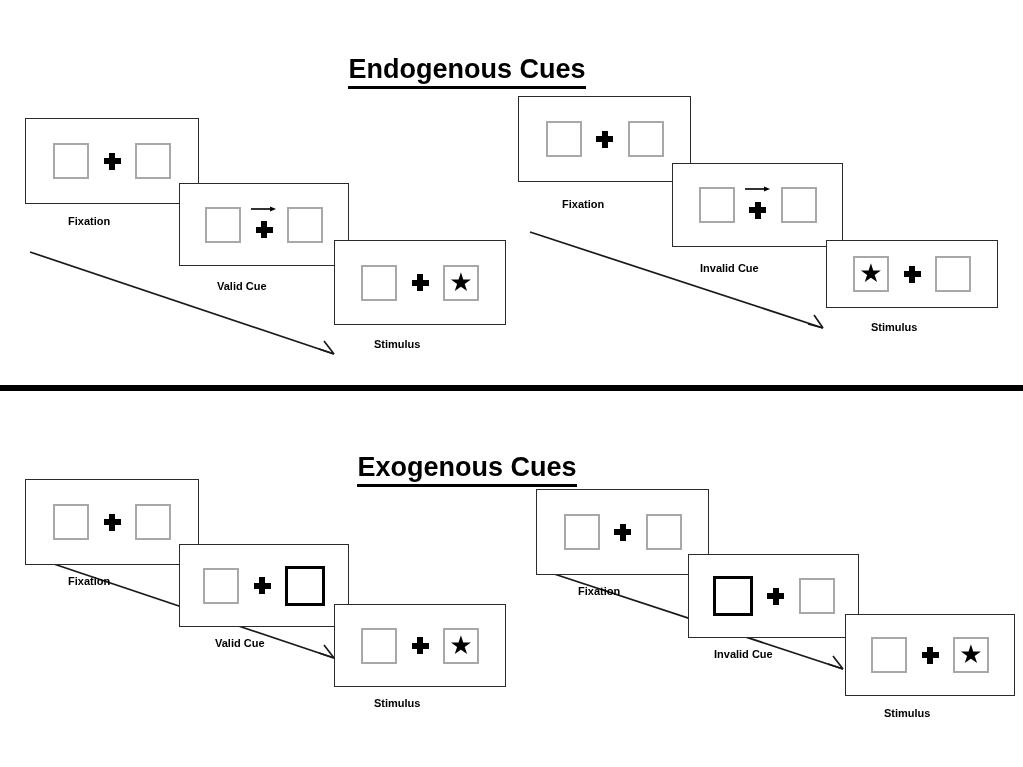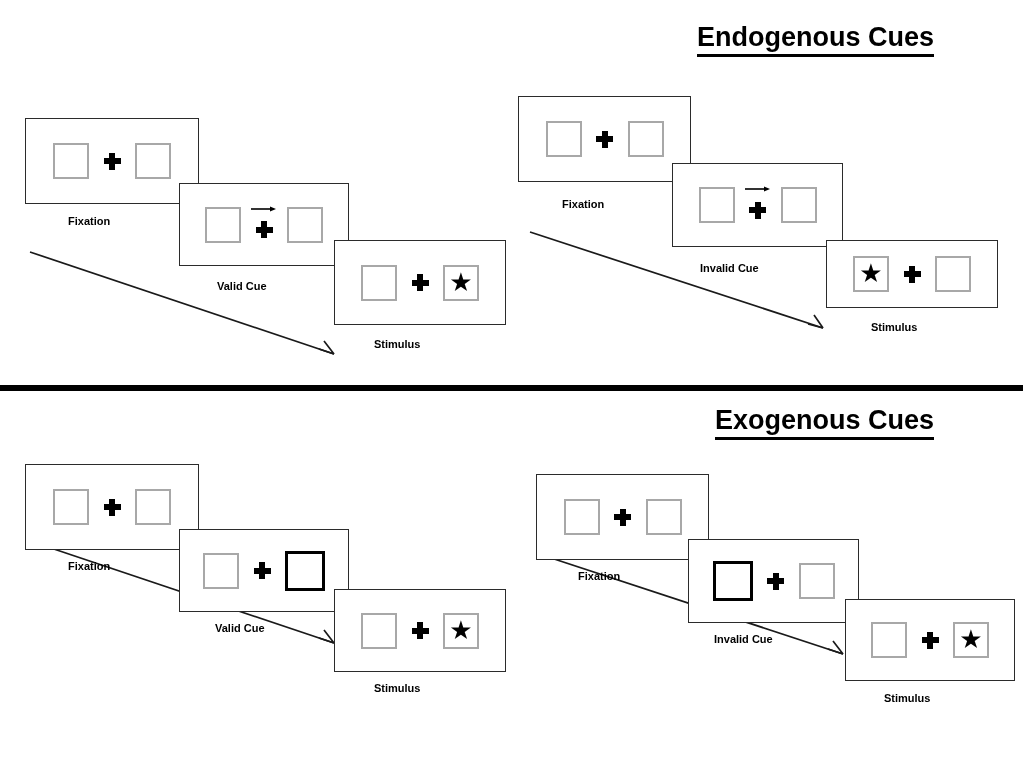--- a/index.html
+++ b/index.html
@@ -3,25 +3,25 @@
 <meta charset="utf-8">
 <style>
   html,body{margin:0;padding:0;}
   body{
     width:1023px;height:767px;background:#ffffff;position:relative;
     font-family:"Liberation Sans","DejaVu Sans",sans-serif;
     overflow:hidden;
   }
   .section{position:absolute;left:0;width:1023px;}
   #endogenous-section{top:0;height:388px;}
-  #exogenous-section{top:379px;height:373px;}
+  #exogenous-section{top:394px;height:373px;}
 
   .section-title{
-    position:absolute;left:0;width:934px;text-align:right;
-    font-size:27px;font-weight:bold;color:#000;letter-spacing:0px;
+    position:absolute;left:0;width:934px;text-align:center;
+    font-size:27px;font-weight:bold;color:#000;letter-spacing:0px;margin-top:32px;
   }
   .section-title span{
     border-bottom:3px solid #000;padding-bottom:1px;display:inline-block;
   }
   #endogenous-title{top:22px;}
   #exogenous-title{top:26px;}
 
   .divider{
     position:absolute;left:0;top:385px;width:1023px;height:6px;background:#000;
   }

